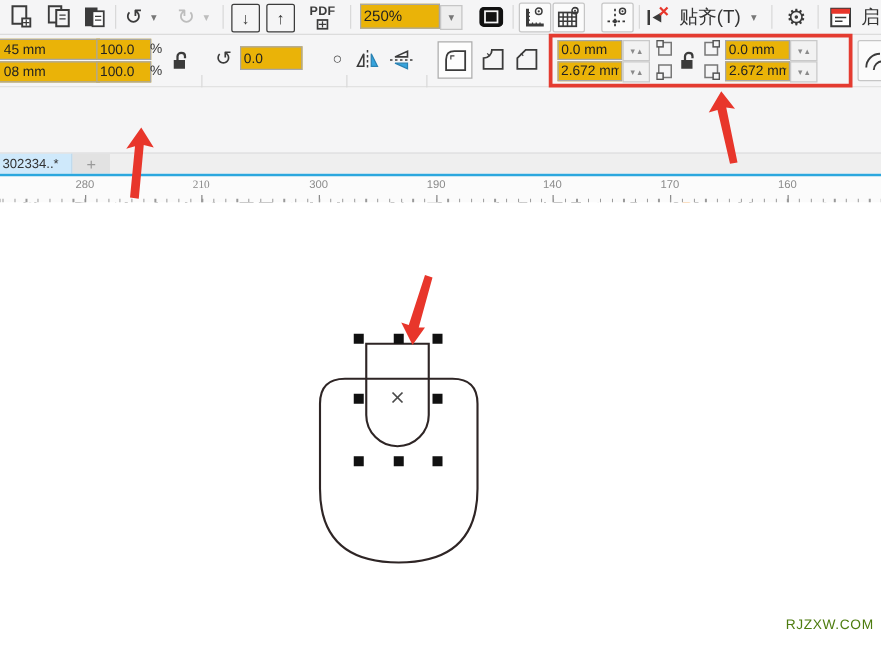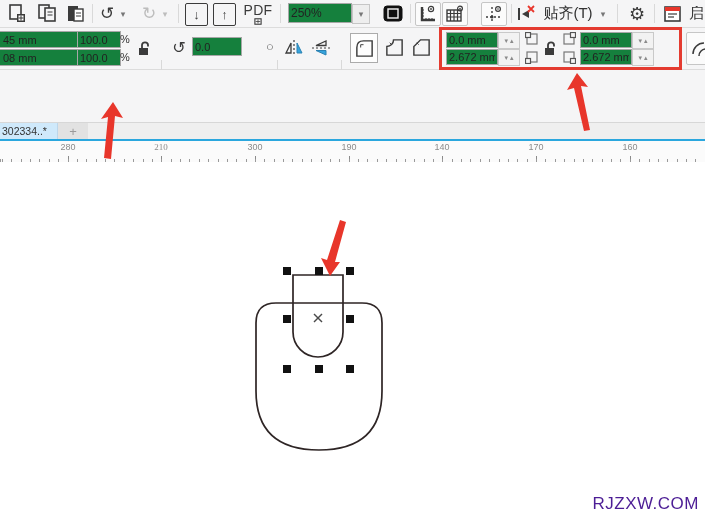--- a/index.html
+++ b/index.html
@@ -13,37 +13,37 @@
   #ruler{top:139px;height:21px;background:#fbfbfb;border-top:2px solid #2ba7de;}
   #canvas{top:162px;height:354px;background:#ffffff;}
   .sep1{position:absolute;top:4px;width:1px;height:19px;background:#d9d9d9;}
   .sep2{position:absolute;top:32px;width:1px;height:32px;background:#d9d9d9;}
   .sep3{position:absolute;top:78px;width:1px;height:36px;background:#d9d9d9;}
   .ibtn{position:absolute;display:flex;align-items:center;justify-content:center;color:#3b3b3b;}
   .glyph{font-size:15px;line-height:1;color:#3b3b3b;}
   .dis{color:#bdbdbd !important;}
   .dd{font-size:9px;color:#777;}
   .togglebtn{border:1px solid #c6c6c6;background:#fbfbfb;border-radius:2px;}
-  input.fld{position:absolute;height:15px;border:1px solid #a7a7a7;background:#15803d;font-family:"Liberation Sans",sans-serif;font-size:11px;color:#222;padding:0 2px;box-sizing:content-box;}
+  input.fld{position:absolute;height:15px;border:1px solid #a7a7a7;background:#eab308;font-family:"Liberation Sans",sans-serif;font-size:11px;color:#222;padding:0 2px;box-sizing:content-box;}
   .lbl{position:absolute;font-size:11px;color:#333;}
   .spin{position:absolute;width:22px;height:17px;display:flex;align-items:center;justify-content:center;gap:2px;font-size:7px;color:#8a8a8a;border:1px solid #c9c9c9;background:#f2f2f2;box-sizing:border-box;}
   .cornerbtn{position:absolute;width:26px;height:28px;display:flex;align-items:center;justify-content:center;background:transparent;}
   .cornerbtn.sel{border:1px solid #ababab;background:#fdfdfd;}
   .tool{position:absolute;top:73px;width:40px;height:44px;display:flex;align-items:center;justify-content:center;}
   .tool.sel{border:1px solid #ababab;background:#fcfcfc;box-sizing:border-box;}
   .fly{position:absolute;right:2px;bottom:2px;width:0;height:0;border-left:4px solid transparent;border-bottom:4px solid #8d8d8d;}
   #redbox{position:absolute;left:439px;top:27px;width:237px;height:37px;border:3px solid #e43b30;pointer-events:none;z-index:30;}
   #doctab{position:absolute;left:0;top:0;width:57px;height:16px;background:#cfe9fb;border-right:1px solid #bcd6ea;display:flex;align-items:center;}
   #doctab span{font-size:10.5px;color:#333;padding-left:2px;white-space:nowrap;overflow:hidden;}
   #newtab{position:absolute;left:58px;top:0;width:30px;height:16px;background:#e2e2e2;display:flex;align-items:center;justify-content:center;color:#9a9a9a;font-size:13px;}
   .rlabel{position:absolute;top:1px;width:24px;text-align:center;font-size:9px;color:#8b8b8b;}
   .majortick{position:absolute;bottom:0;width:1px;height:6px;background:#8b8b8b;}
   #minorticks{position:absolute;left:0;bottom:0;width:705px;height:3px;background:repeating-linear-gradient(to right,#9a9a9a 0 1px,transparent 1px 9.37px);background-position-x:2px;}
   #overlay{position:absolute;left:0;top:0;width:705px;height:516px;pointer-events:none;z-index:40;}
-  #watermark{position:absolute;right:6px;top:494px;font-size:17px;color:#4c1d95;letter-spacing:0.5px;}
+  #watermark{position:absolute;right:6px;top:494px;font-size:11px;color:#4d7c0f;letter-spacing:0.5px;}
   .cjk{font-size:15px;color:#333;}
 </style>
 </head>
 <body>
 
 <div id="app">
 
   <div id="row1" class="row">
     <div class="ibtn" style="left:6px;top:3px;width:22px;height:21px;">
       <svg width="19" height="19" viewBox="0 0 19 19">
@@ -72,21 +72,21 @@
     </div>
     <div class="sep1" style="left:92px;"></div>
     <div class="ibtn glyph" style="left:98px;top:4px;width:18px;height:18px;font-size:17px;">↺</div>
     <div class="ibtn dd" style="left:118px;top:9px;width:10px;height:10px;">▾</div>
     <div class="ibtn glyph dis" style="left:140px;top:4px;width:18px;height:18px;font-size:17px;">↻</div>
     <div class="ibtn dd dis" style="left:160px;top:9px;width:10px;height:10px;">▾</div>
     <div class="sep1" style="left:178px;"></div>
     <div class="ibtn" style="left:185px;top:3px;width:21px;height:21px;border:1.6px solid #3b3b3b;border-radius:2px;font-weight:bold;font-size:13px;">↓</div>
     <div class="ibtn" style="left:213px;top:3px;width:21px;height:21px;border:1.6px solid #3b3b3b;border-radius:2px;font-weight:bold;font-size:13px;">↑</div>
     <div class="ibtn" style="left:244px;top:2px;width:28px;height:23px;flex-direction:column;">
-      <span style="font-size:14px;font-weight:normal;letter-spacing:.3px;">PDF</span>
+      <span style="font-size:10px;font-weight:bold;letter-spacing:.3px;">PDF</span>
       <svg width="10" height="9" viewBox="0 0 10 9">
           <rect x="1" y="1" width="8" height="7" fill="none" stroke="#3b3b3b" stroke-width="1.4"></rect>
           <line x1="5" y1="2" x2="5" y2="7" stroke="#3b3b3b"></line>
           <line x1="2" y1="4.5" x2="8" y2="4.5" stroke="#3b3b3b"></line>
         </svg>
     </div>
     <div class="sep1" style="left:280px;"></div>
     <input class="fld" style="left: 288px; top: 3px; width: 58px; height: 18px; font-size: 12px;" value="250%">
     <div class="ibtn dd" style="left:352px;top:4px;width:16px;height:18px;border:1px solid #c6c6c6;background:#eee;">▾</div>
     <div class="ibtn" style="left:382px;top:4px;width:22px;height:19px;">

